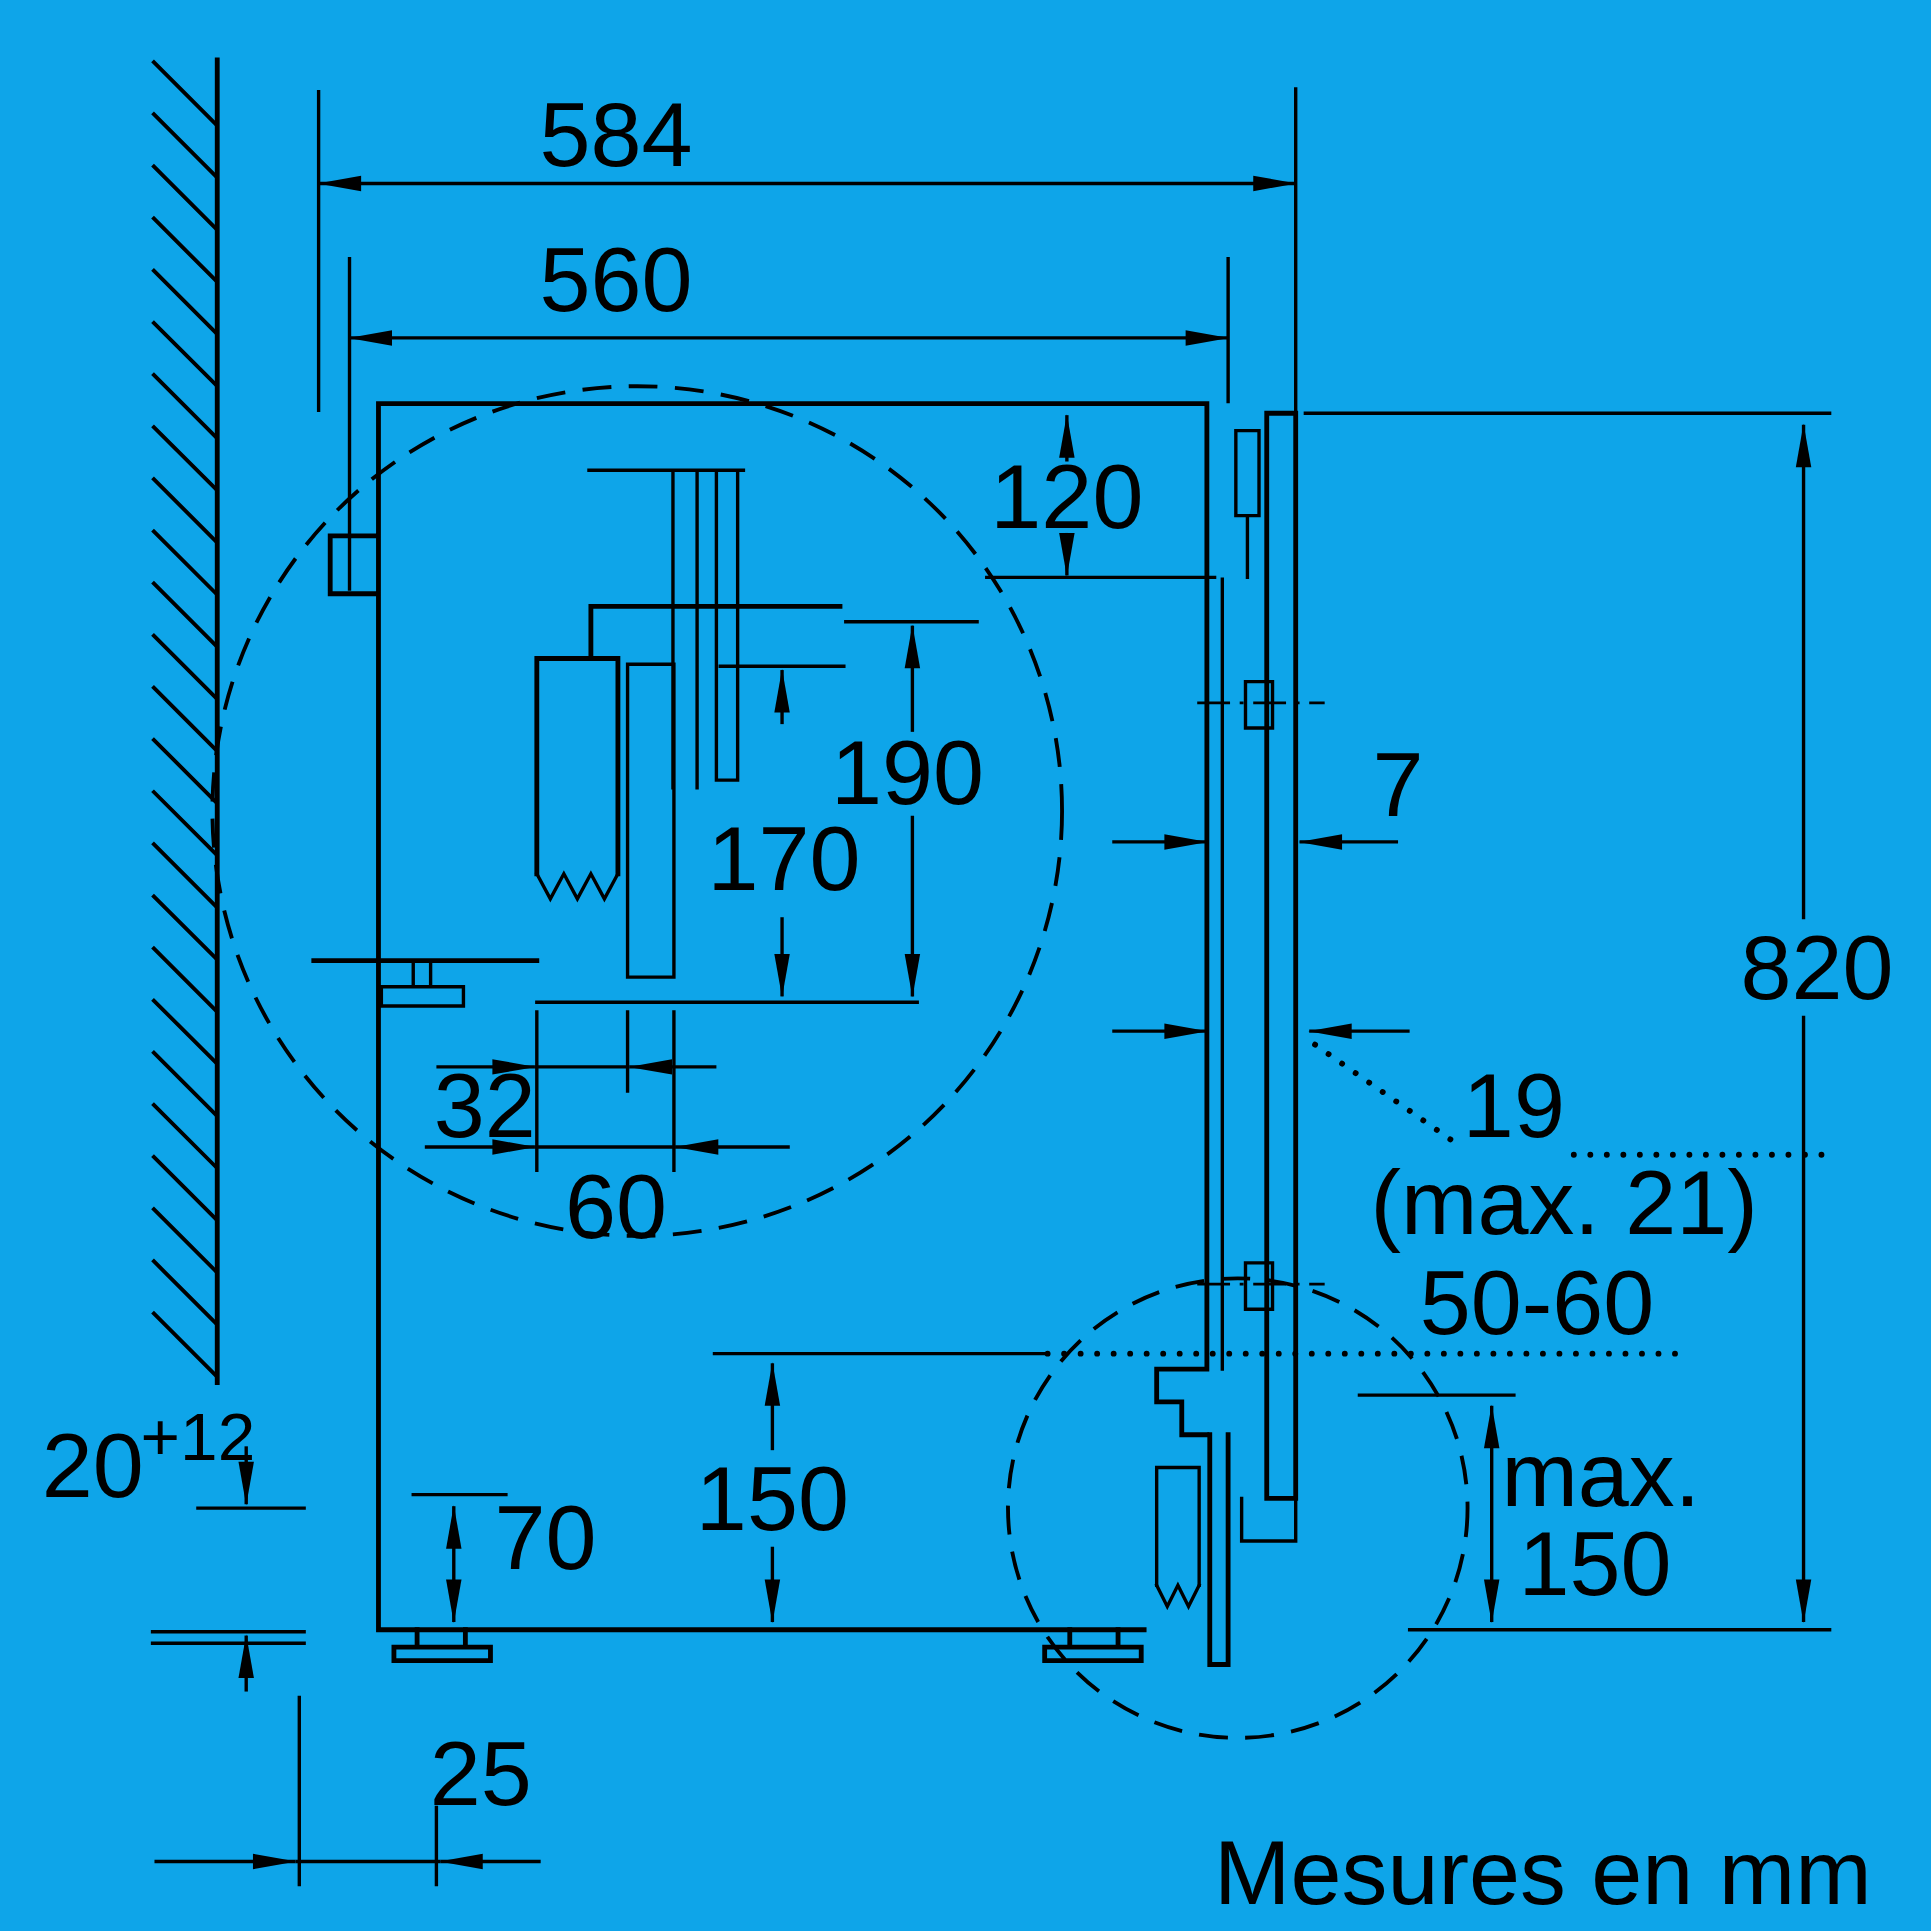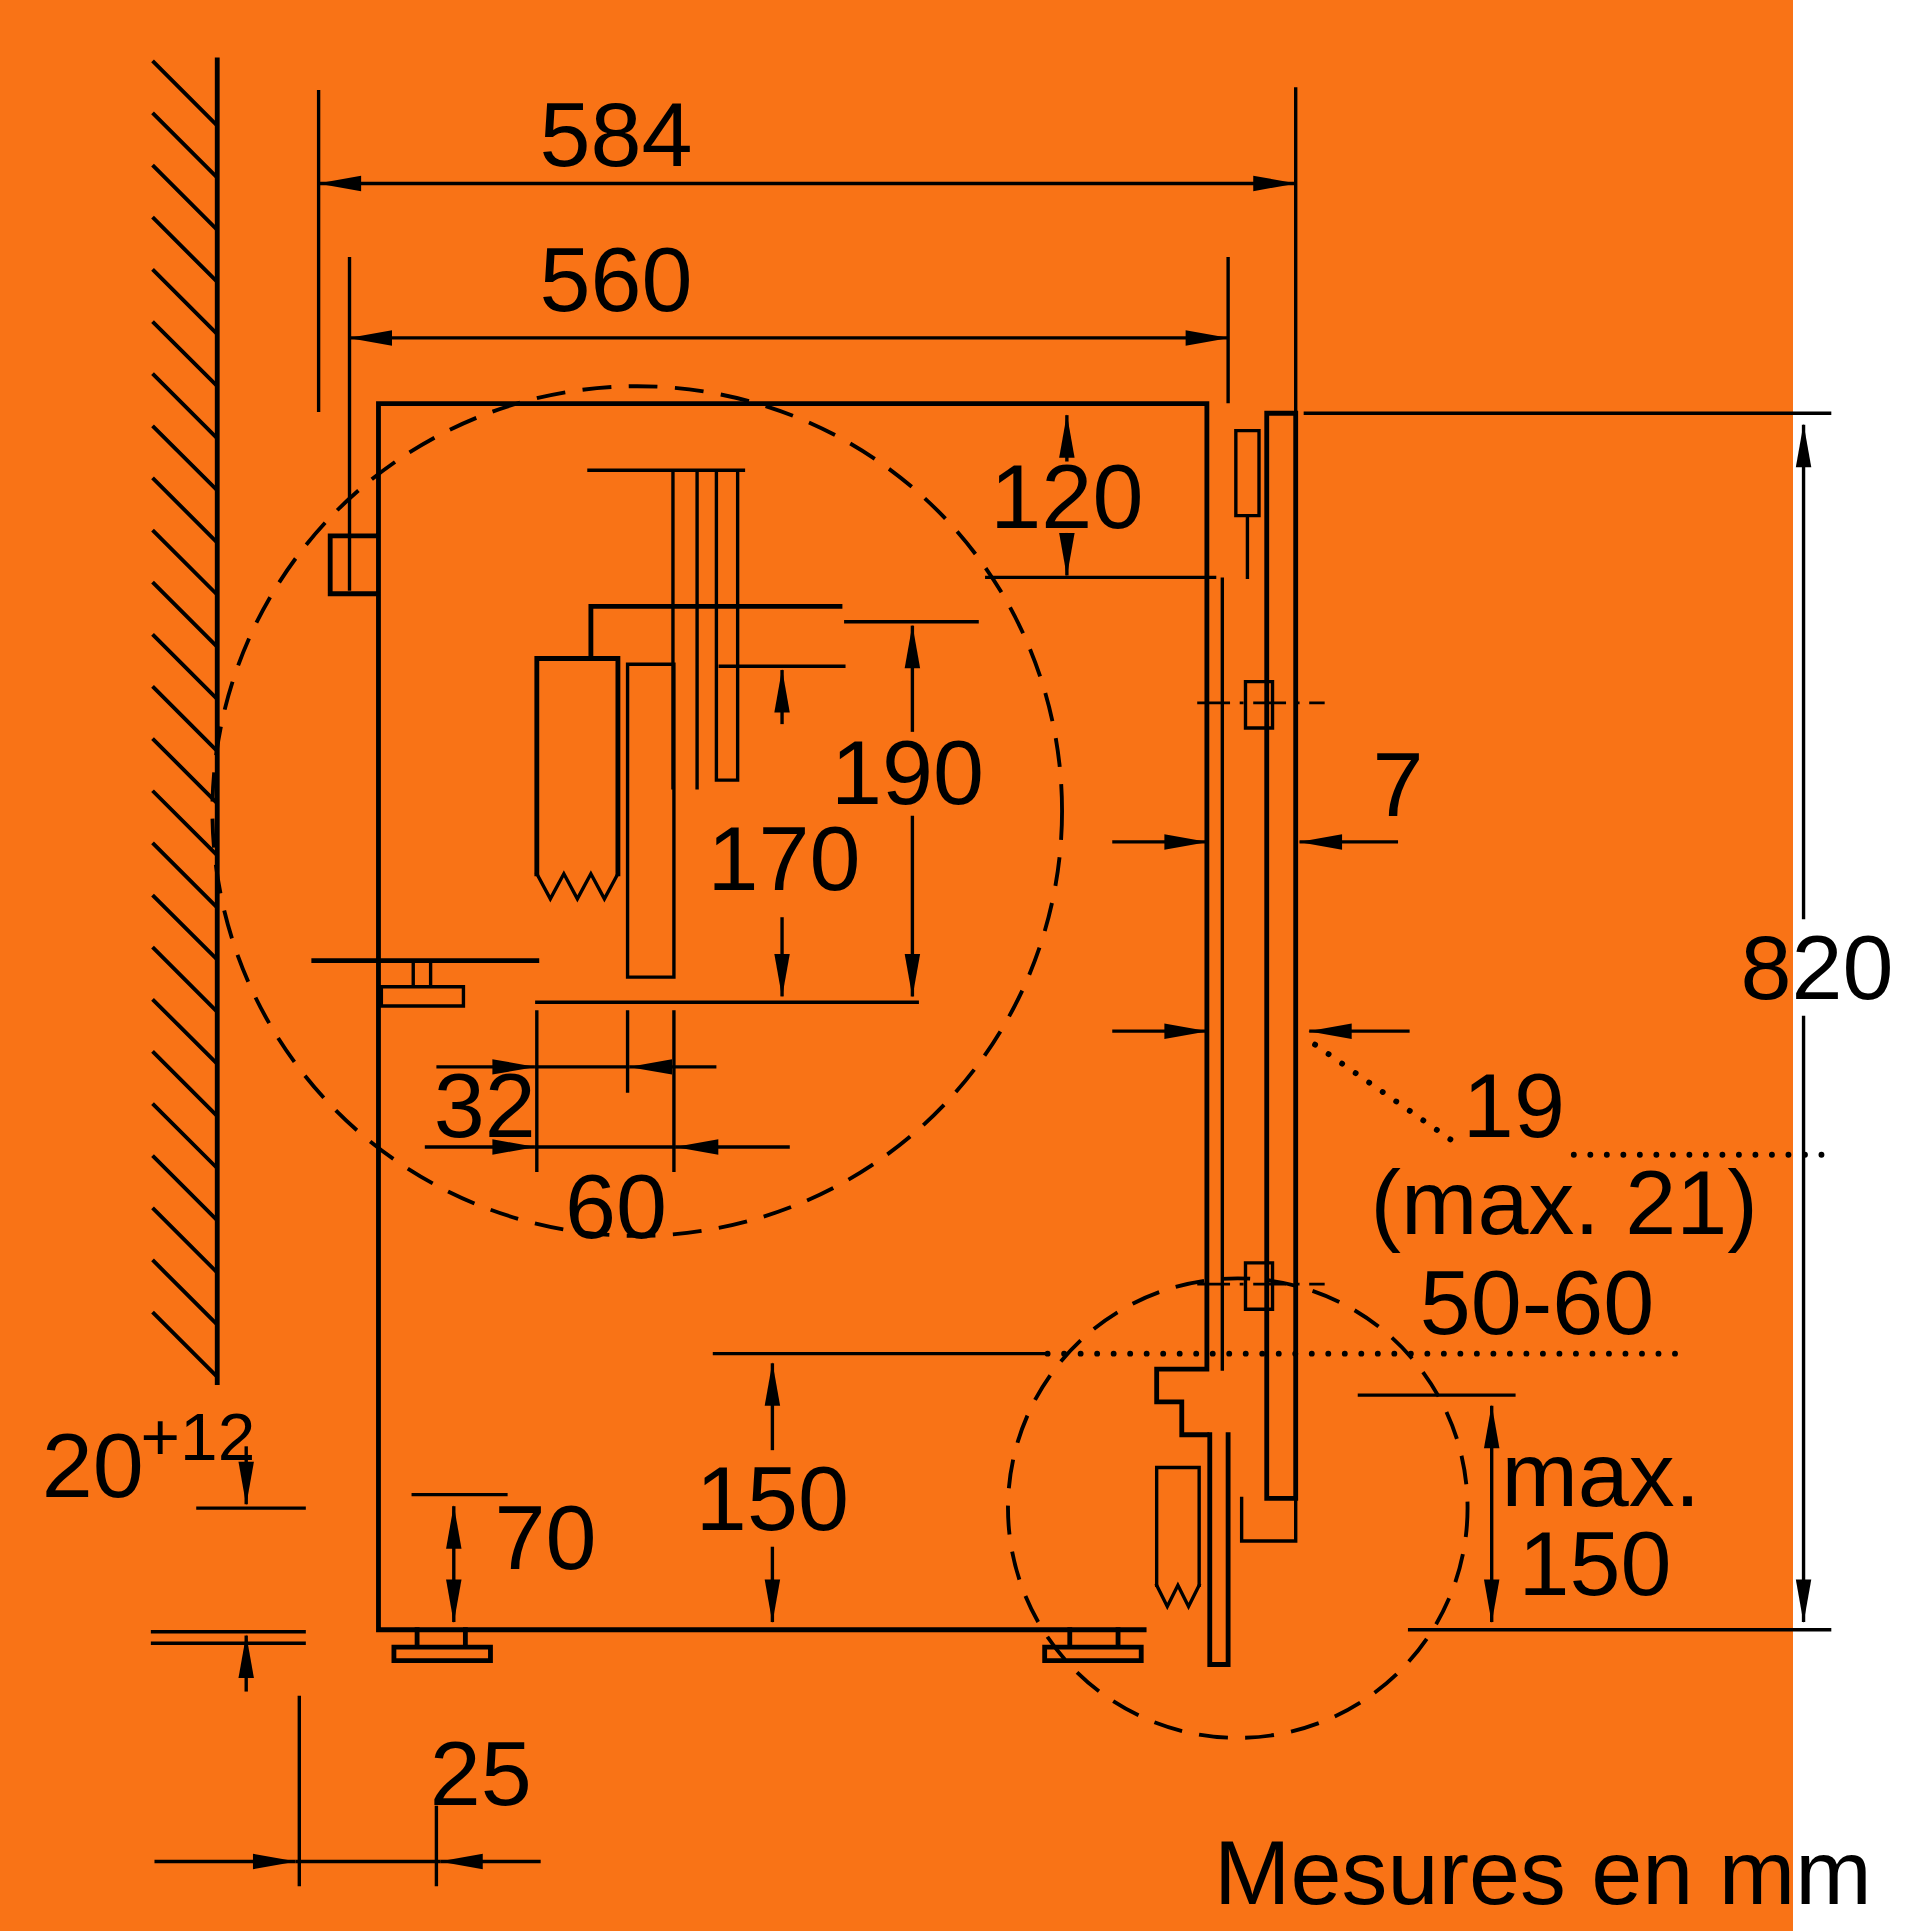--- a/index.html
+++ b/index.html
@@ -1,16 +1,16 @@
 <!DOCTYPE html>
 <html><head>
 <meta charset="utf-8">
 <style>
   html,body{margin:0;padding:0;background:#fff;}
-  .canvas{width:1793px;height:1931px;background:#f97316;position:relative;}
+  .canvas{width:1931px;height:1931px;background:#0ea5e9;position:relative;}
   svg{display:block;}
   .o5{stroke:#000;stroke-width:5;fill:none;stroke-linecap:square;}
   .o35{stroke:#000;stroke-width:3.5;fill:none;stroke-linecap:square;}
   .dim{stroke:#000;stroke-width:3.5;fill:none;}
   .dash{stroke:#000;stroke-width:4;fill:none;stroke-dasharray:30 18;}
   .dot{stroke:#000;stroke-width:6;fill:none;stroke-dasharray:0.1 17;stroke-linecap:round;}
   .ddot{stroke:#000;stroke-width:3;fill:none;stroke-dasharray:34 10 4 10;}
   text{font-family:"Liberation Sans","DejaVu Sans",sans-serif;fill:#000;}
   .lbl{font-size:95px;text-anchor:middle;}
   .sup{font-size:70px;text-anchor:middle;}

